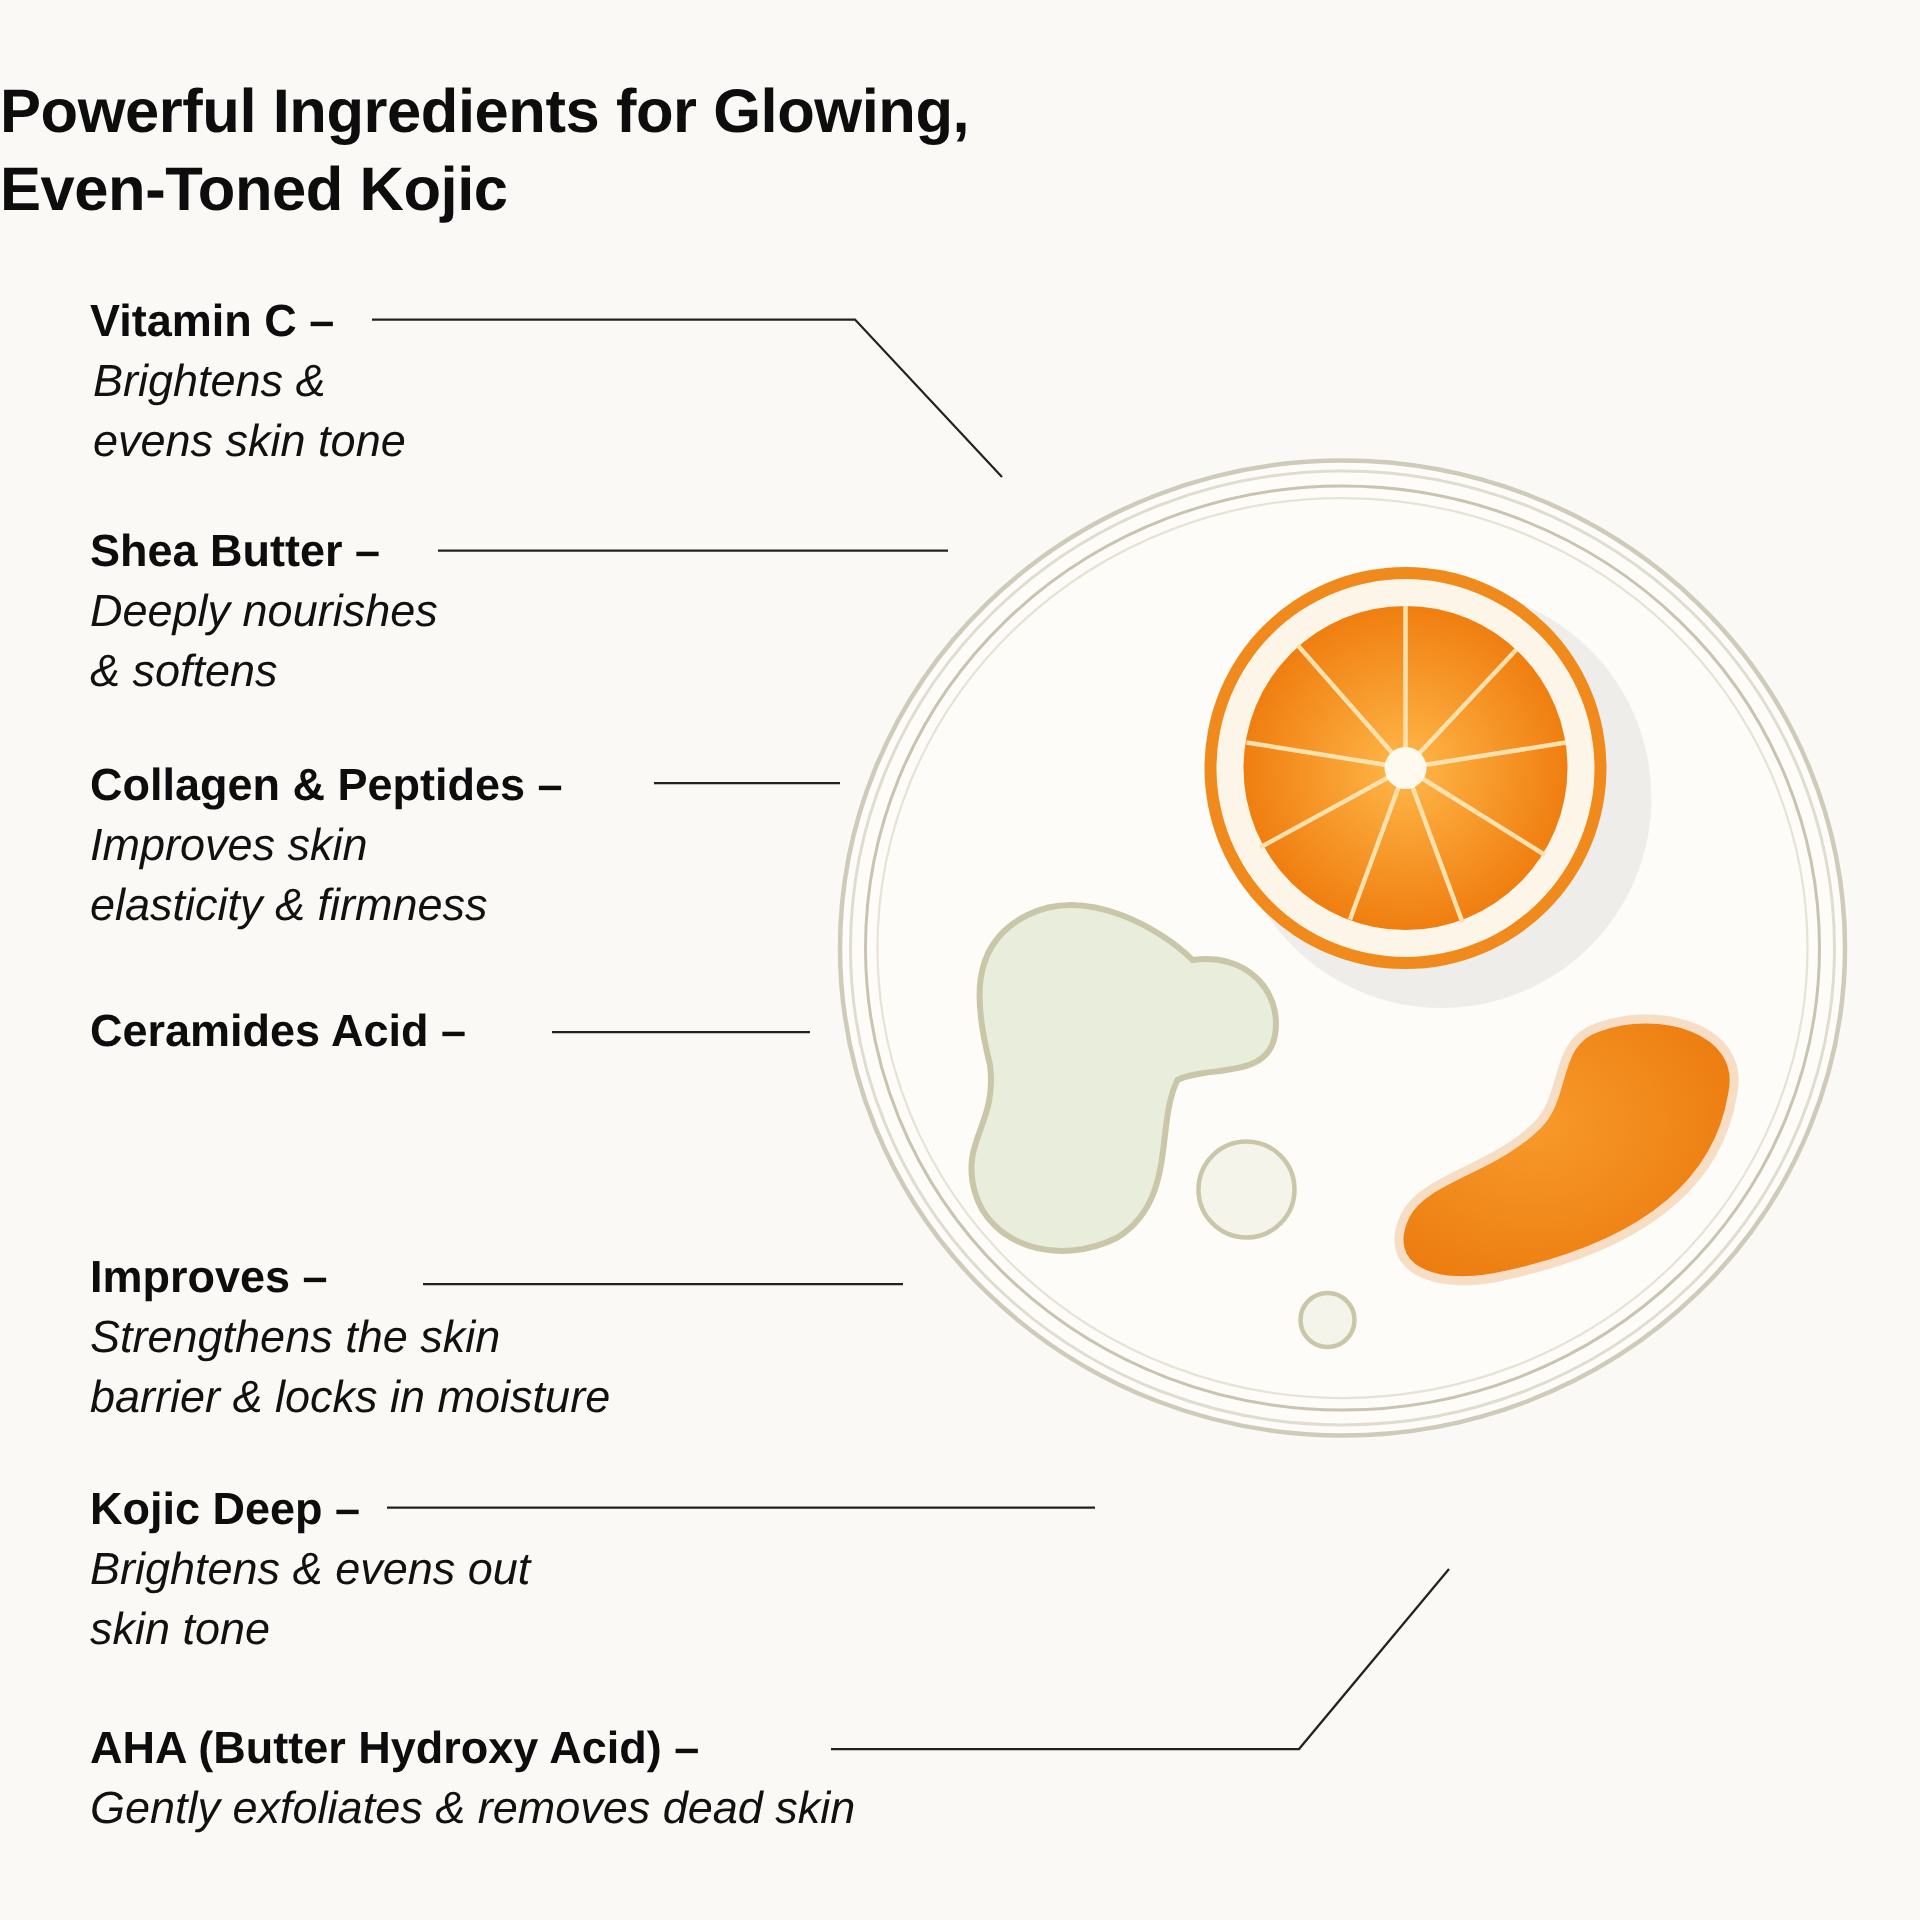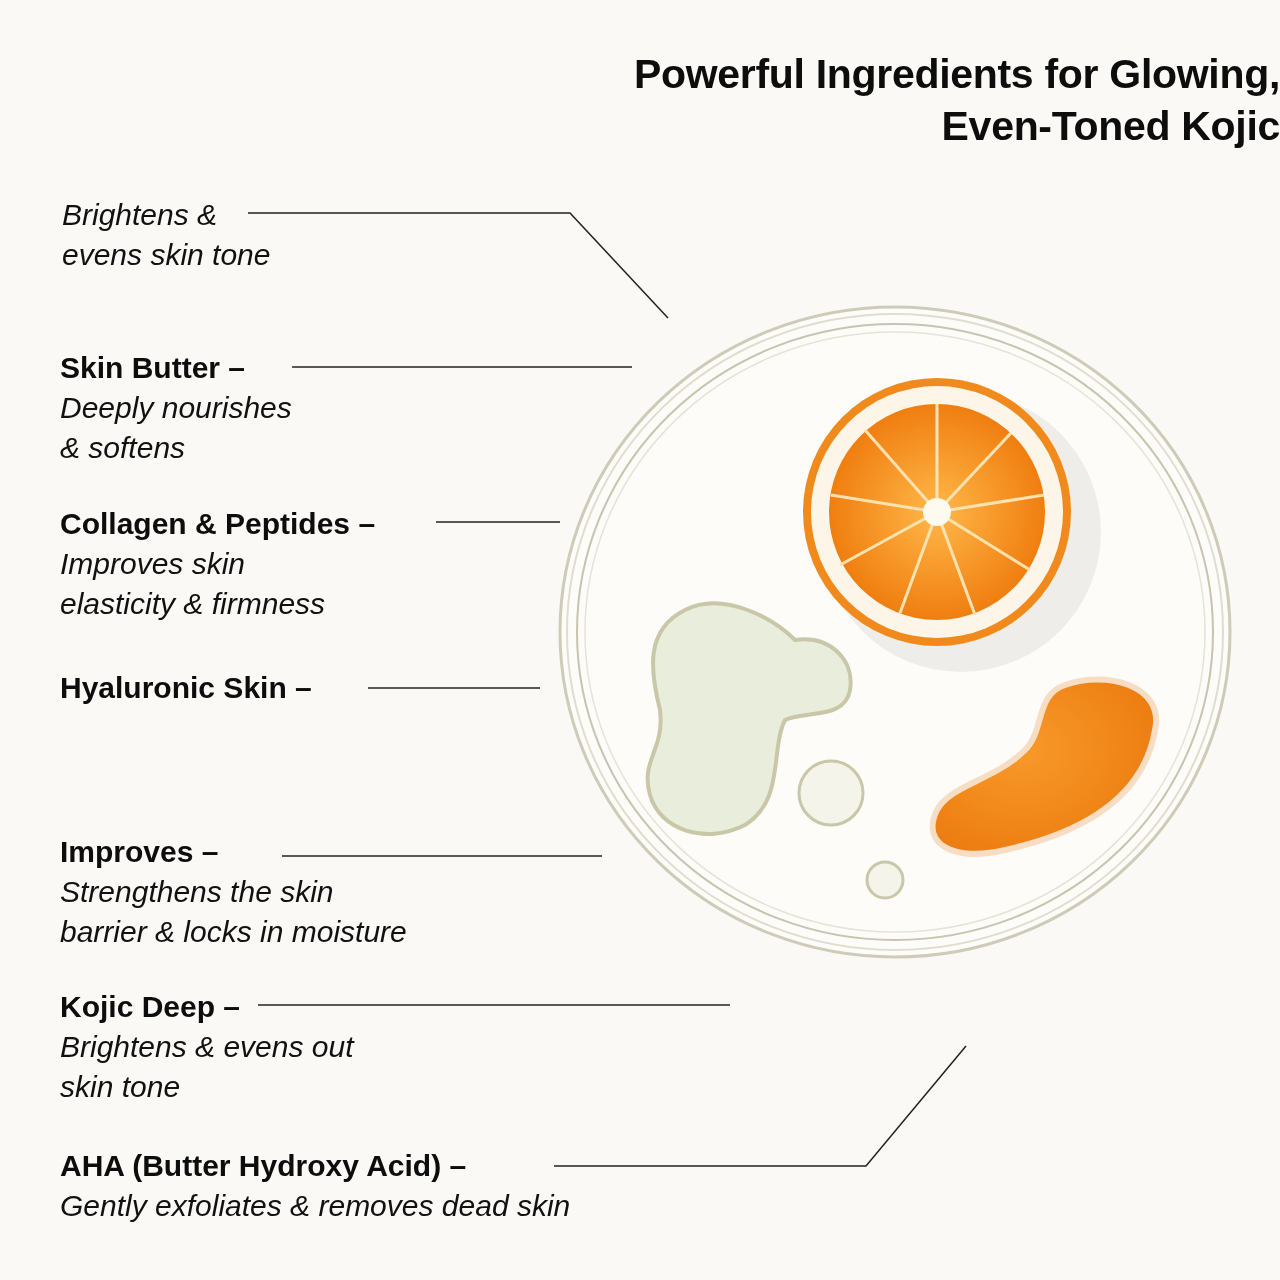--- a/index.html
+++ b/index.html
@@ -5,54 +5,55 @@
   html, body { margin: 0; padding: 0; }
   body {
     width: 1280px; height: 1280px; overflow: hidden;
     background: #fbf9f5;
     font-family: "Liberation Sans", sans-serif;
     color: #111;
     position: relative;
   }
   .title {
     position: absolute; left: 0; top: 48px; width: 1280px;
-    text-align: right; font-weight: 700; font-size: 41px; line-height: 52px;
+    text-align: left; font-weight: 700; font-size: 41px; line-height: 52px;
     letter-spacing: -0.3px; color: #0d0d0d;
   }
   .ing { position: absolute; left: 60px; }
   .ing .name { font-weight: 700; font-size: 30px; line-height: 40px; color: #0d0d0d; white-space: nowrap; }
   .ing .desc { font-size: 30px; line-height: 40px; color: #111; white-space: pre-line; font-style: italic; }
   .ing .desc.clip { width: 582px; overflow: hidden; white-space: nowrap; }
   svg.lines { position: absolute; left: 0; top: 0; width: 1280px; height: 1280px; pointer-events: none; }
   .dish { position: absolute; left: 555px; top: 290px; width: 730px; height: 690px; }
 </style>
 </head>
 <body>
 
 <div class="title">
   <div>Powerful Ingredients for Glowing,</div>
   <div>Even-Toned Kojic</div>
 </div>
 
 <div class="ing" style="top:195px">
+  <div class="name">Vitamin C –</div>
   <div class="desc" style="margin-left:2px"> Brightens &amp;
  evens skin tone</div>
 </div>
 <div class="ing" style="top:348px">
-  <div class="name">Skin Butter –</div>
+  <div class="name">Shea Butter –</div>
   <div class="desc">Deeply nourishes
 &amp; softens</div>
 </div>
 <div class="ing" style="top:504px">
   <div class="name">Collagen &amp; Peptides –</div>
   <div class="desc">Improves skin
 elasticity &amp; firmness</div>
 </div>
 <div class="ing" style="top:668px">
-  <div class="name">Hyaluronic Skin  –</div>
+  <div class="name">Ceramides Acid  –</div>
 </div>
 <div class="ing" style="top:832px">
   <div class="name">Improves –</div>
   <div class="desc">Strengthens the skin
 barrier &amp; locks in moisture</div>
 </div>
 <div class="ing" style="top:987px">
   <div class="name">Kojic Deep –</div>
   <div class="desc">Brightens &amp; evens out
 skin tone</div>

